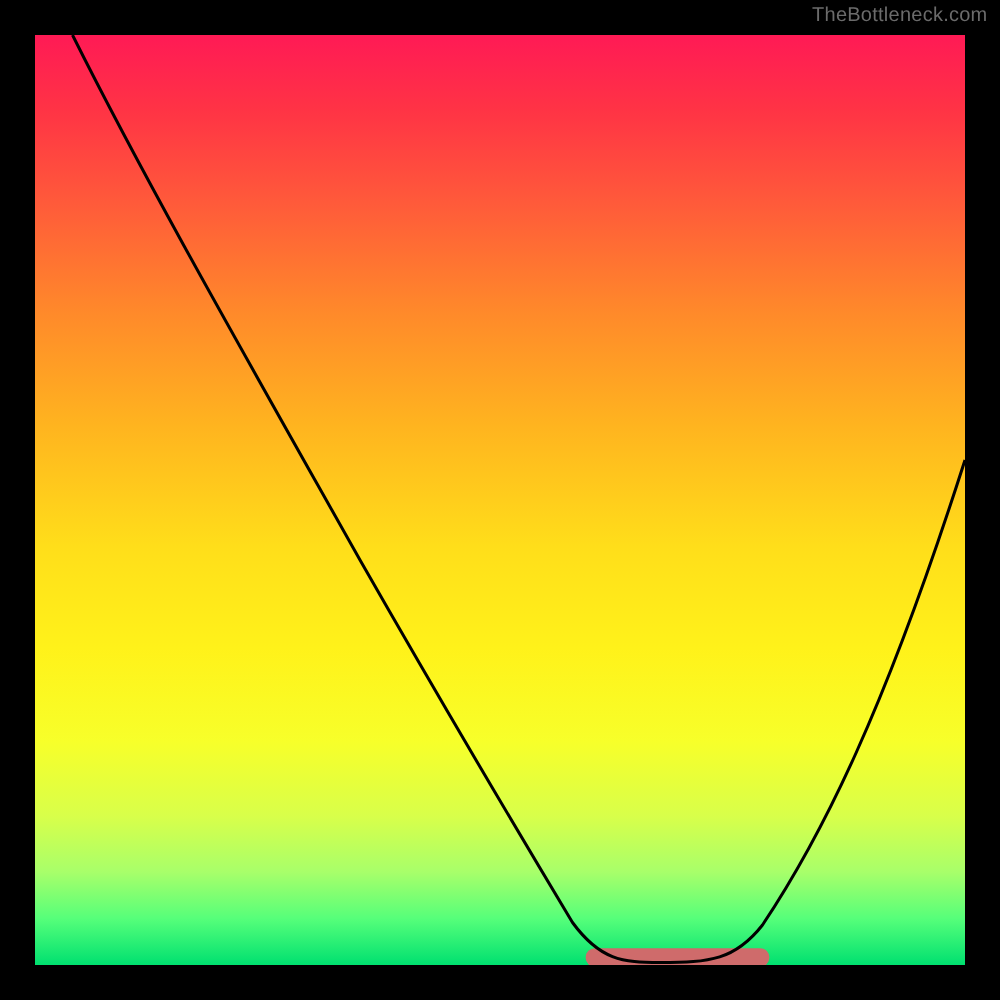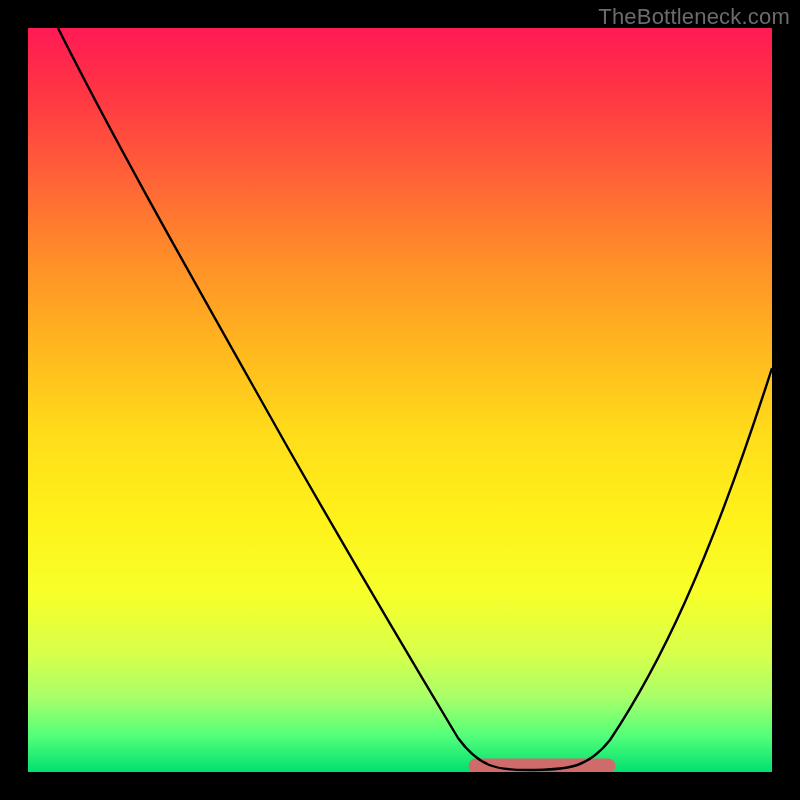--- a/index.html
+++ b/index.html
@@ -35,21 +35,21 @@
     left: 0; top: 0;
     width: 100%;
     height: 100%;
     pointer-events: none;
   }
   .watermark {
     position: absolute;
     top: 4px;
     right: 10px;
     font-family: Arial, Helvetica, sans-serif;
-    font-size: 22px;
+    font-size: 16px;
     color: #6b6b6b;
     font-weight: 500;
     letter-spacing: 0.2px;
   }
 </style>
 </head>
 <body>
 
 <div class="frame">
 

